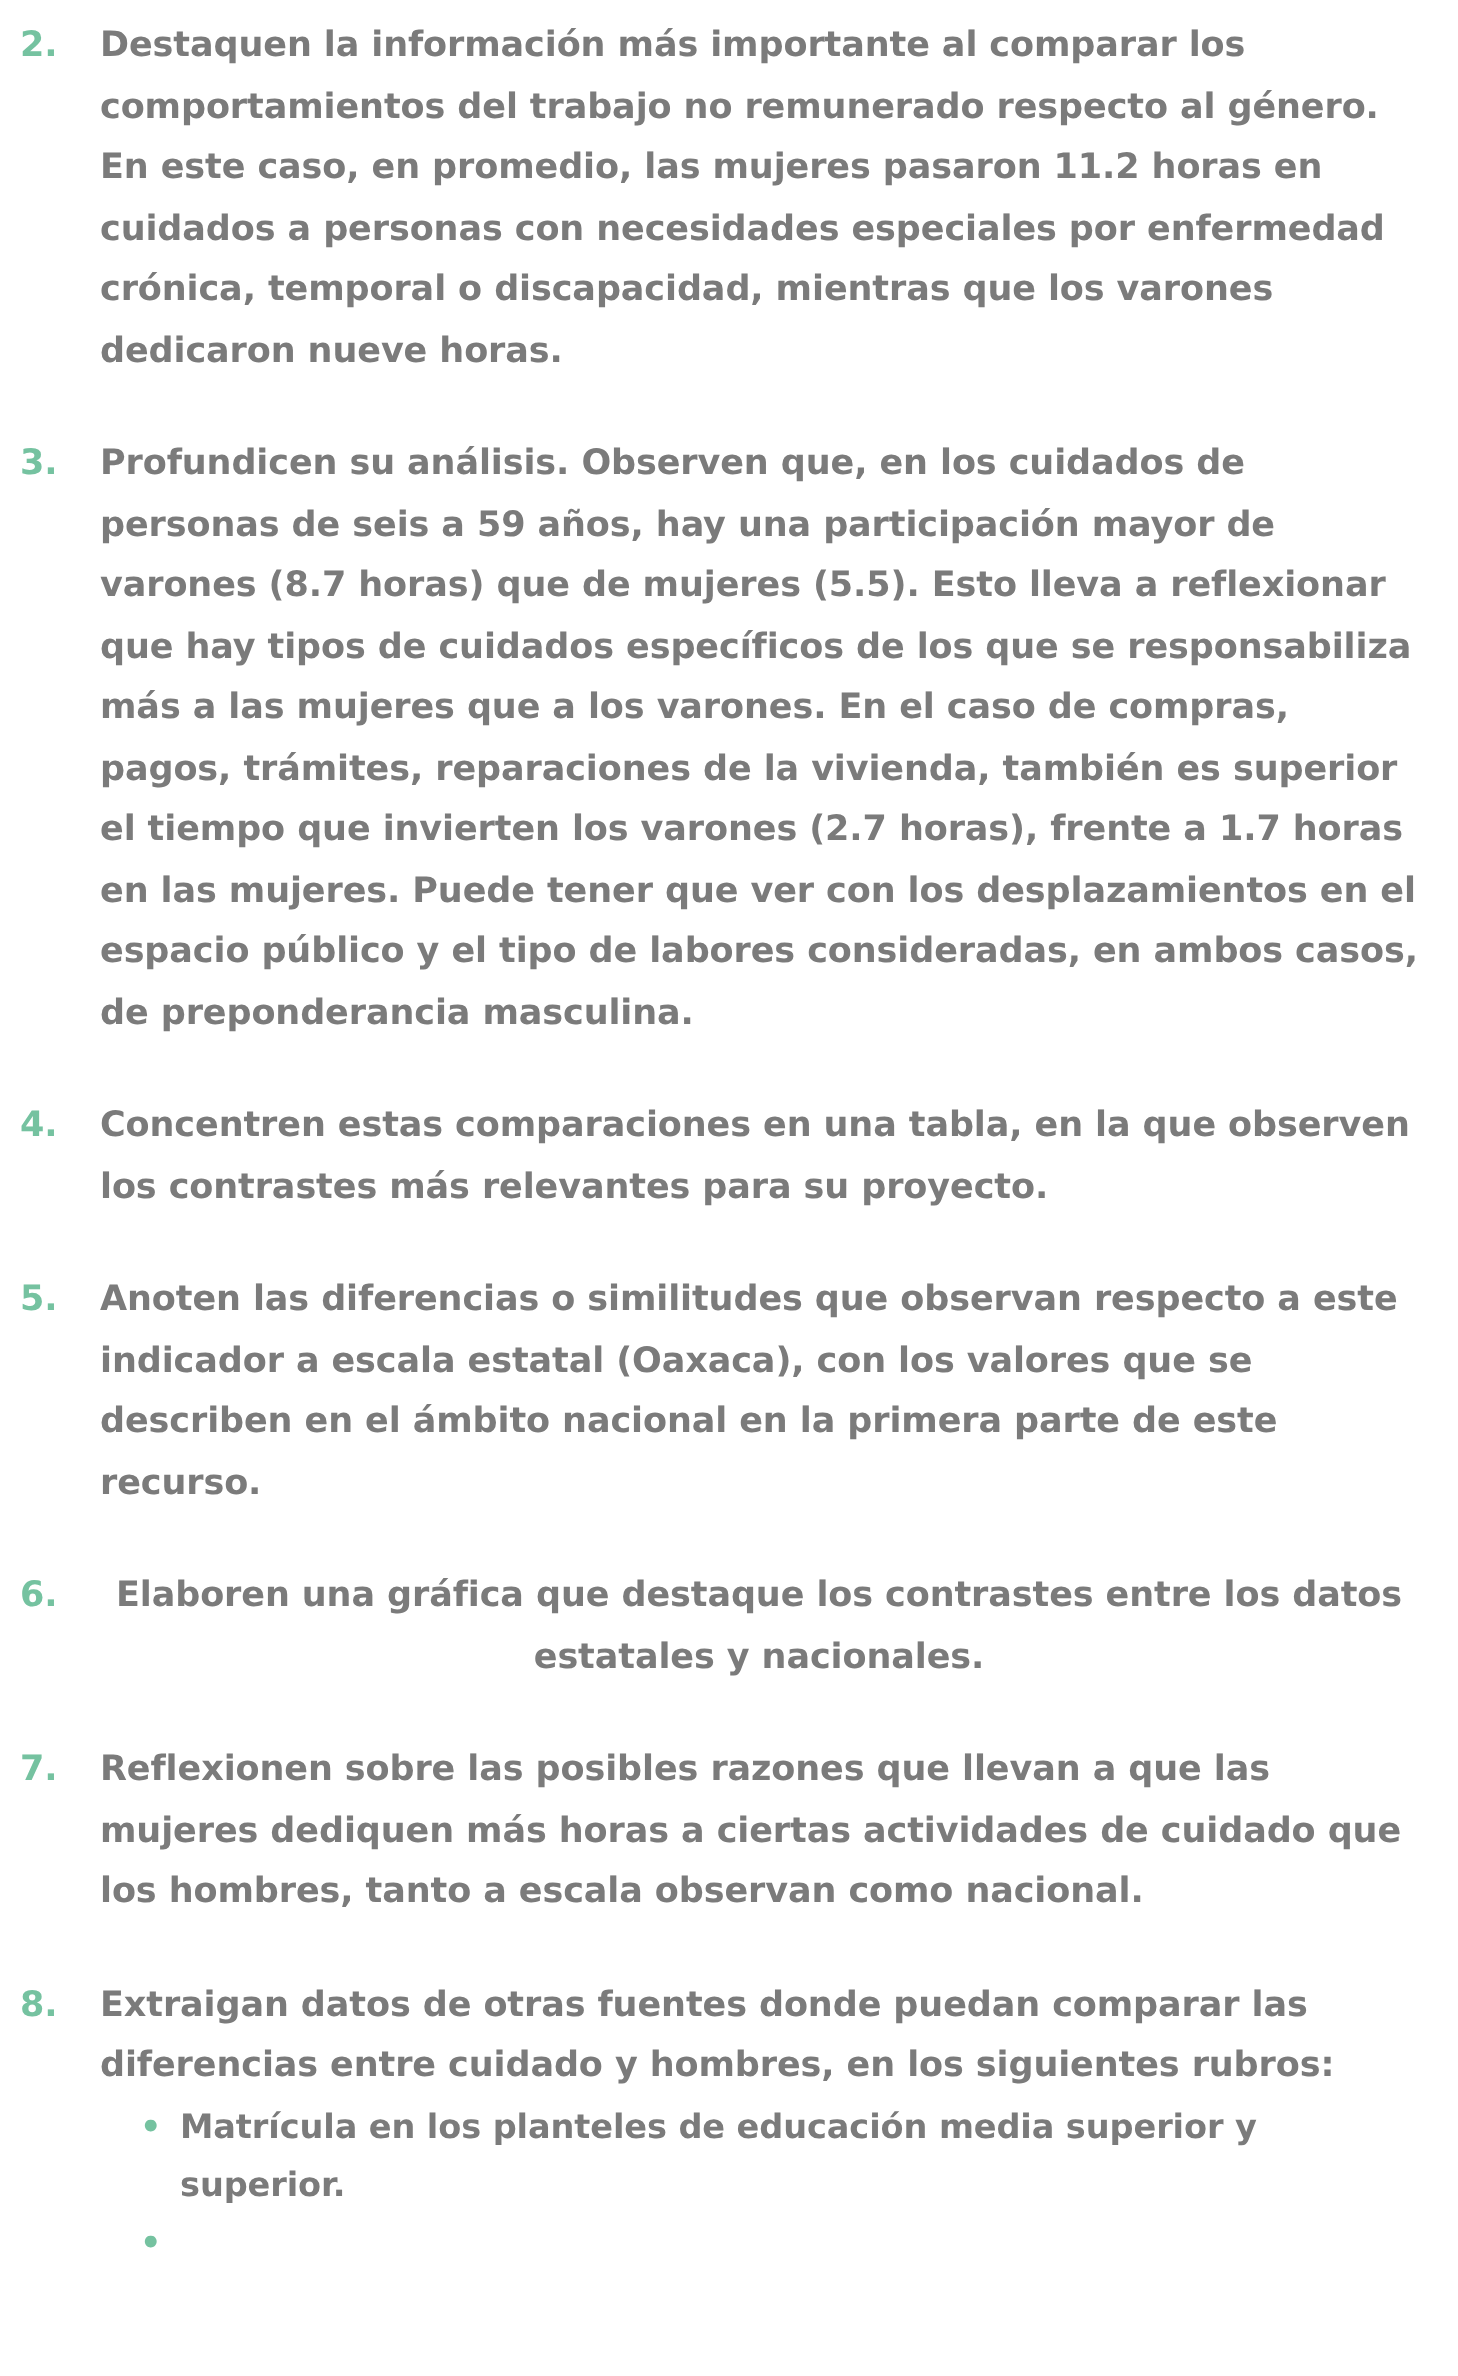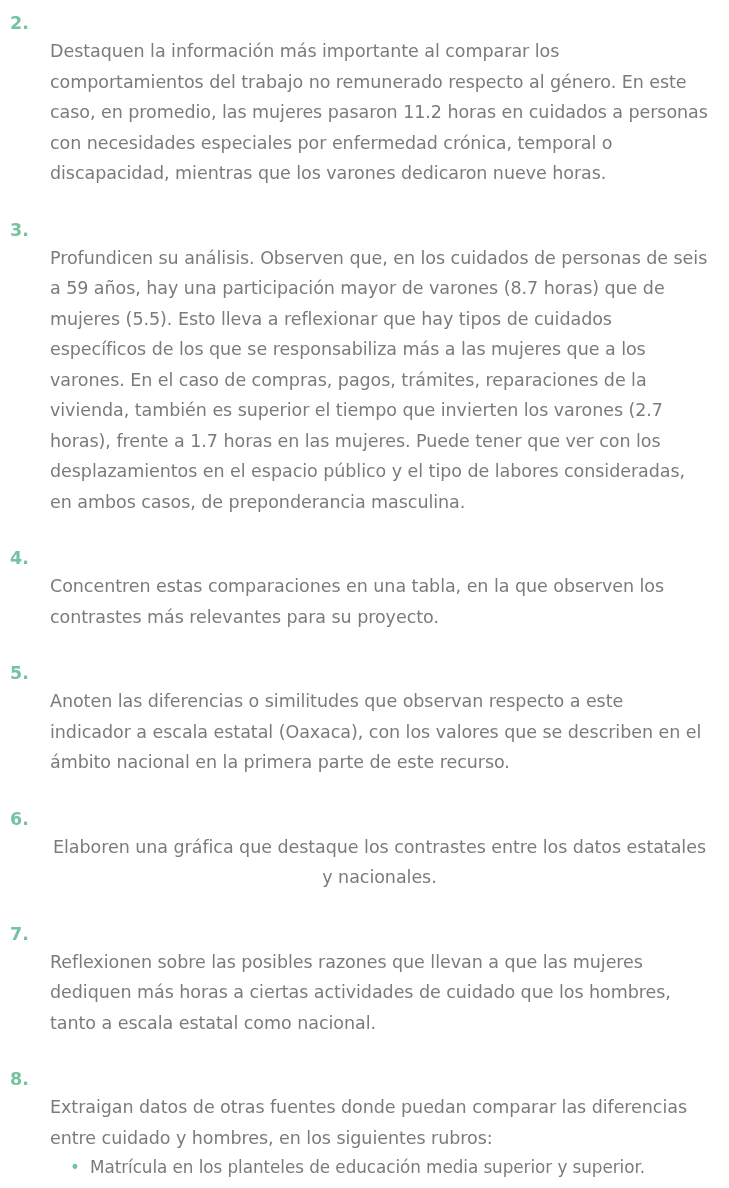--- a/index.html
+++ b/index.html
@@ -36,25 +36,24 @@
     padding-left: 4px;
     box-sizing: border-box;
     font-size: 17.5px;
     font-weight: bold;
     color: #75c2a0;
     line-height: 30.5px;
   }
   .body {
     flex: 1 1 auto;
     font-size: 17.5px;
-    font-weight: normal;
+    font-weight: bold;
     line-height: 30.5px;
     color: #7b7b7b;
     letter-spacing: -0.05px;
-    margin-top: 28px;
   }
   .para {
     margin: 0;
   }
   .bullets {
     list-style: none;
     margin: 0;
     padding: 0 0 0 18px;
   }
   .bullet {
@@ -118,21 +117,21 @@
   <div class="item item-6">
     <div class="num">6.</div>
     <div class="body">
       <p class="para">Elaboren una gráfica que destaque los contrastes entre los datos estatales y nacionales.</p>
     </div>
   </div>
 
   <div class="item item-7">
     <div class="num">7.</div>
     <div class="body">
-      <p class="para">Reflexionen sobre las posibles razones que llevan a que las mujeres dediquen más horas a ciertas actividades de cuidado que los hombres, tanto a escala estatal como nacional.</p>
+      <p class="para">Reflexionen sobre las posibles razones que llevan a que las mujeres dediquen más horas a ciertas actividades de cuidado que los hombres, tanto a escala observan como nacional.</p>
     </div>
   </div>
 
   <div class="item item-8">
     <div class="num">8.</div>
     <div class="body">
       <p class="para">Extraigan datos de otras fuentes donde puedan comparar las diferencias entre cuidado y hombres, en los siguientes rubros:</p>
       <ul class="bullets">
         <li class="bullet">
           <span class="dot">•</span>

